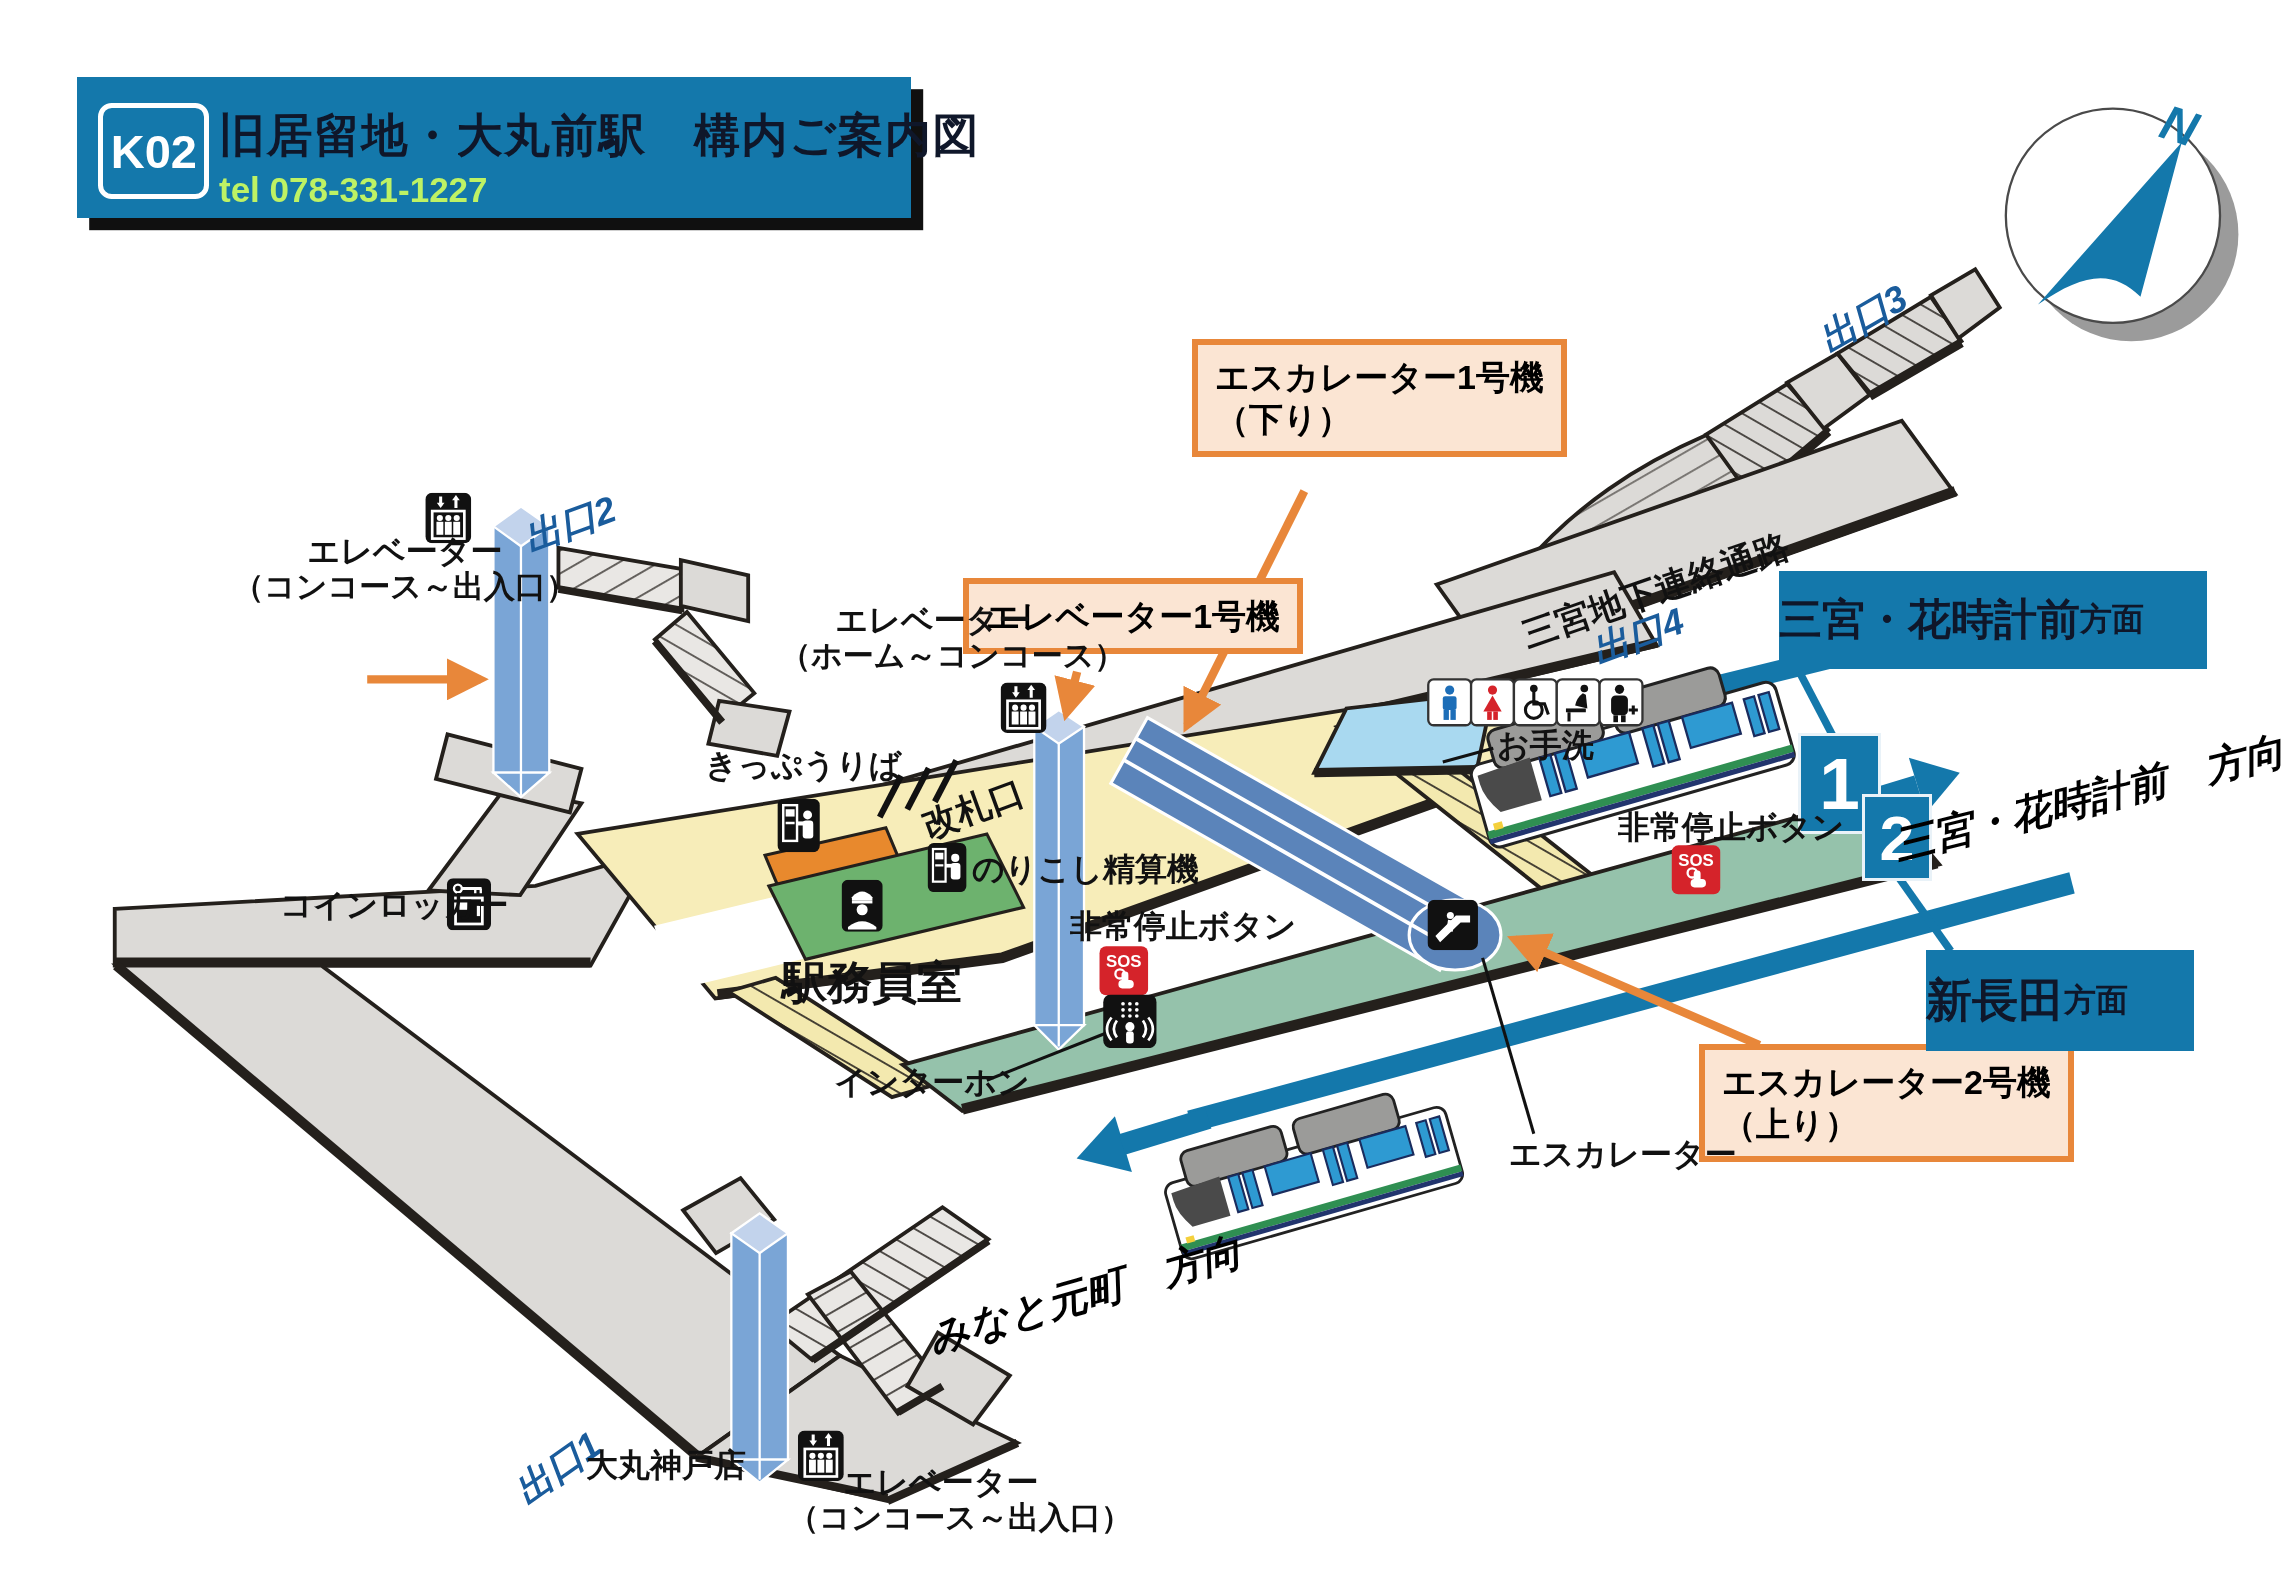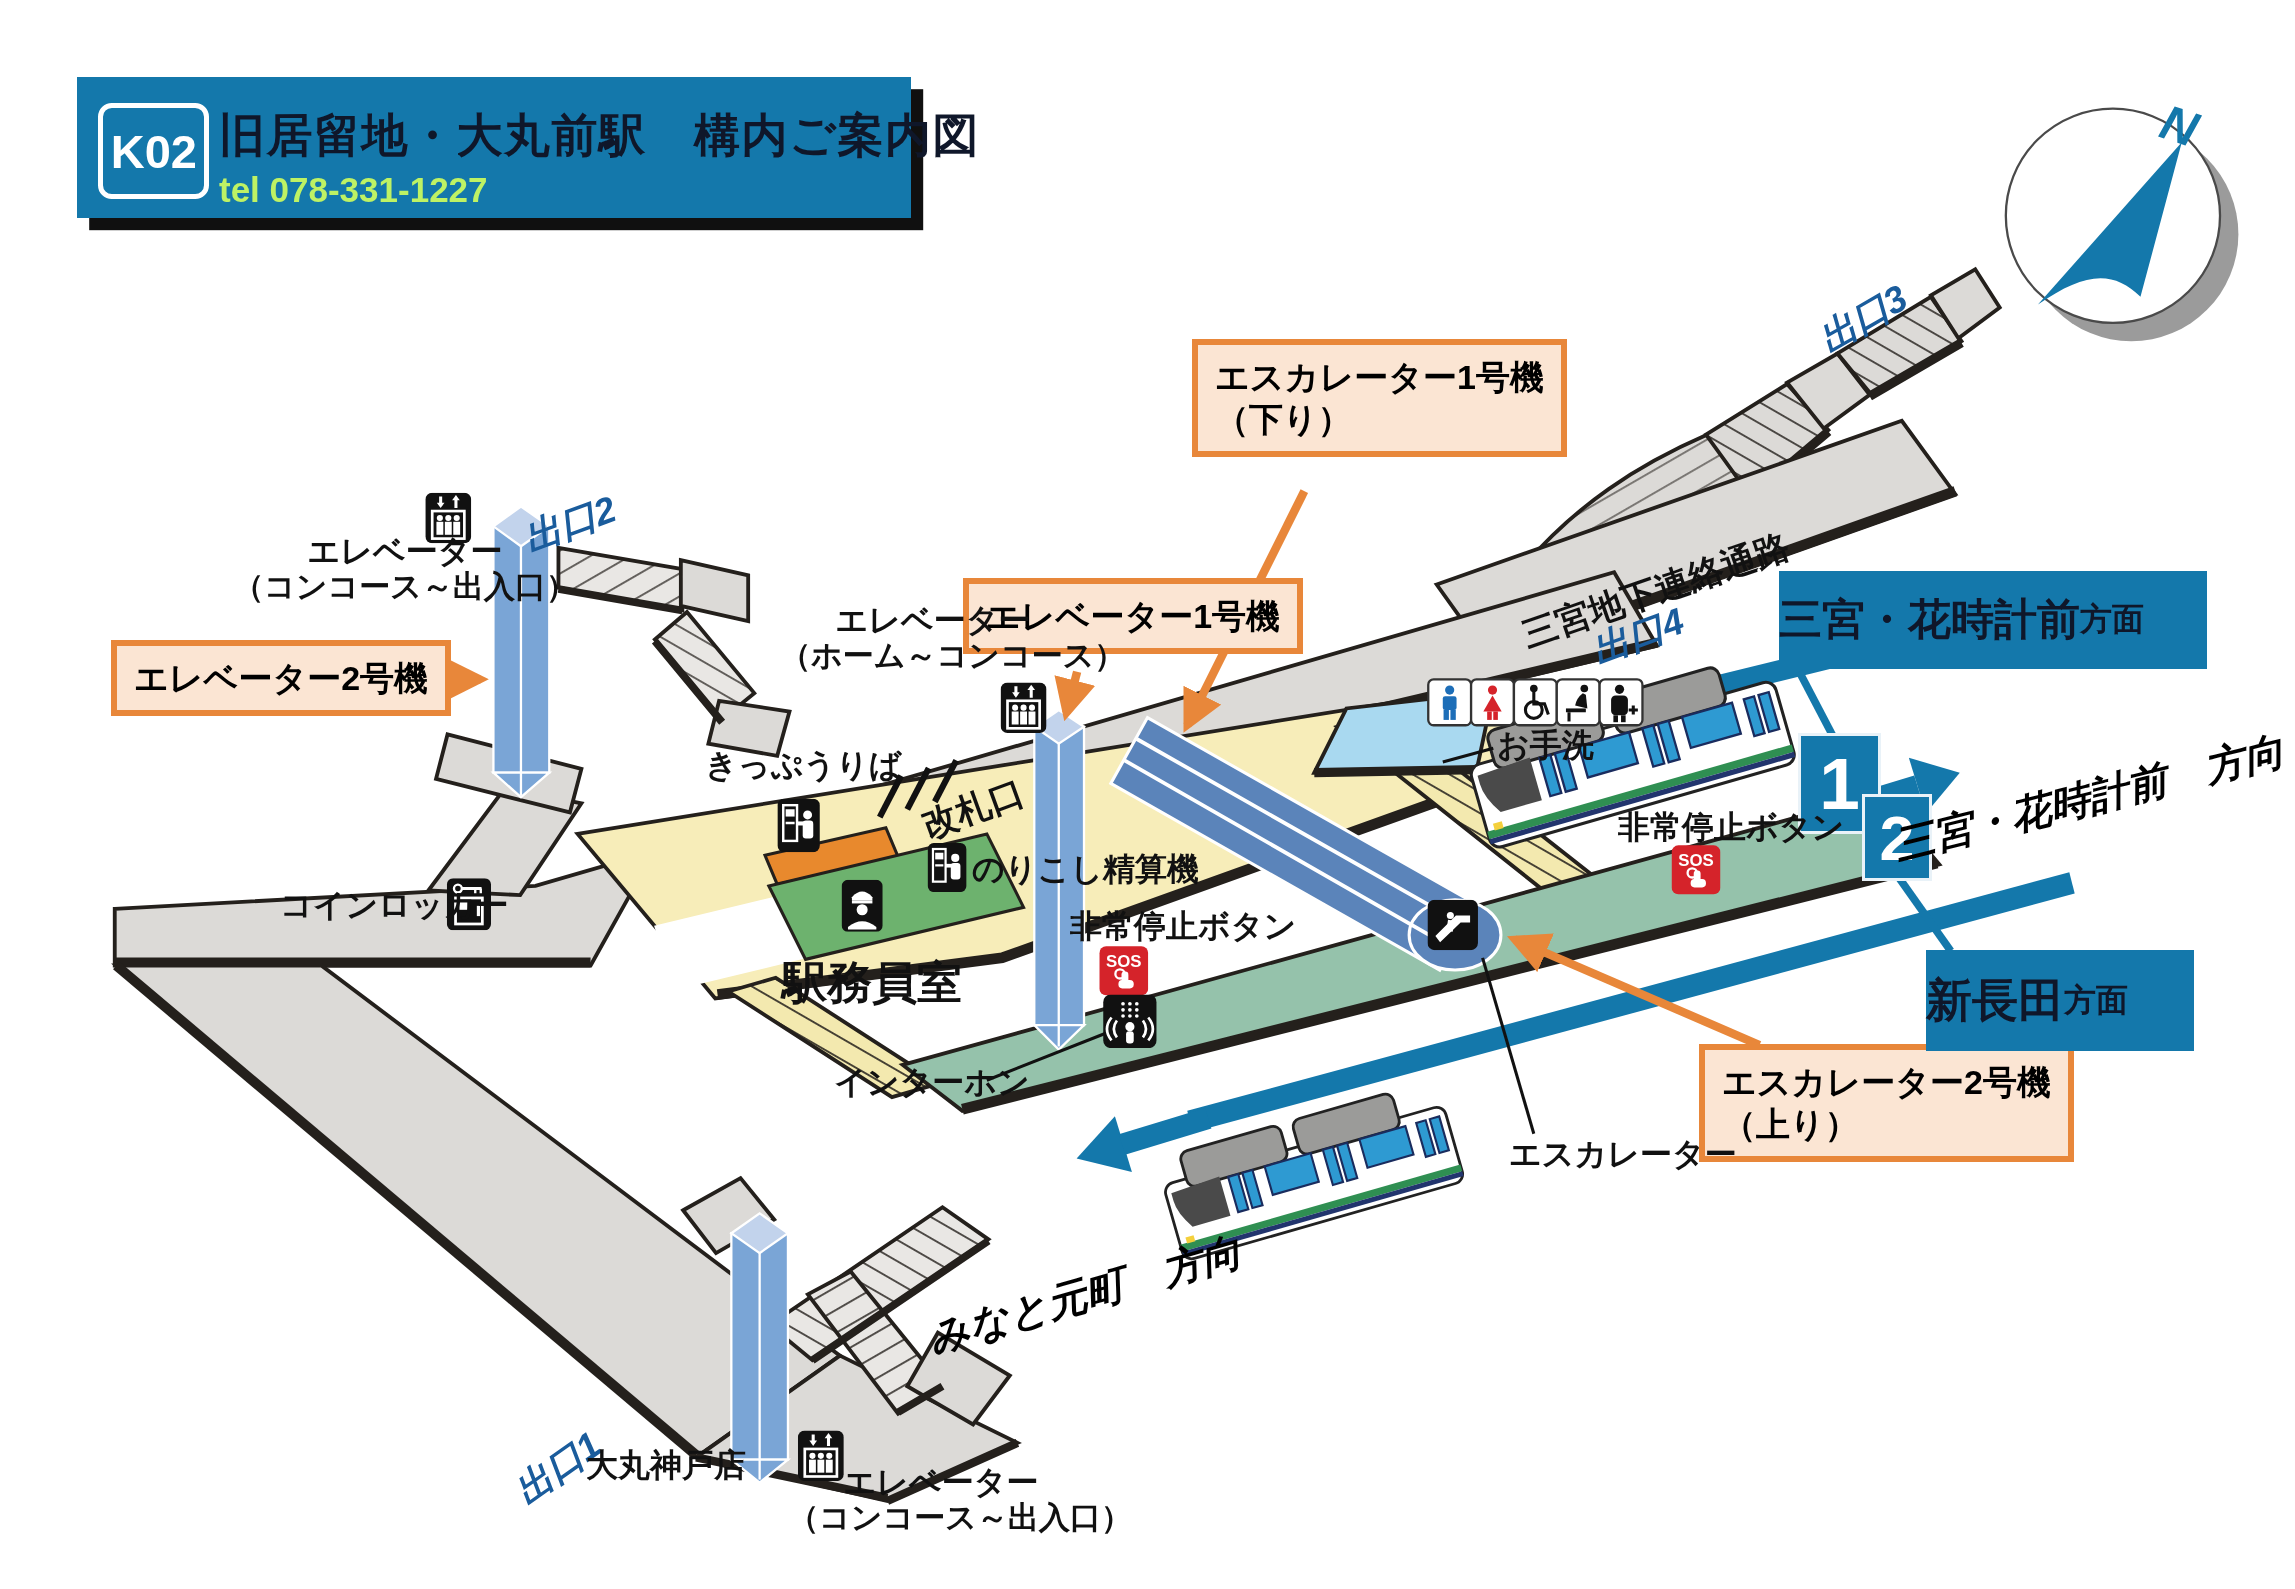--- a/index.html
+++ b/index.html
@@ -371,21 +371,20 @@
     <div id="header-badge">K02</div>
     <div id="header-title">旧居留地・大丸前駅　構内ご案内図</div>
     <div id="header-tel">tel 078-331-1227</div>
   </div>
 
   <div class="callout two-line" style="left:1192px;top:339px;">
     <div>エスカレーター1号機</div>
     <div>（下り）</div>
   </div>
   <div class="callout" style="left:963px;top:578px;">エレベーター1号機</div>
-  <div class="callout" style="left:111px;top:640px;">エレベーター2号機</div>
   <div class="callout two-line" style="left:1699px;top:1044px;">
     <div>エスカレーター2号機</div>
     <div>（上り）</div>
   </div>
 
   <div class="bluesign" style="left:1779px;top:571px;width:428px;height:98px;">
     <span class="main">三宮・花時計前</span>
       <span class="suffix">方面</span>
   </div>
   <div class="bluesign" style="left:1926px;top:950px;width:268px;height:101px;">

